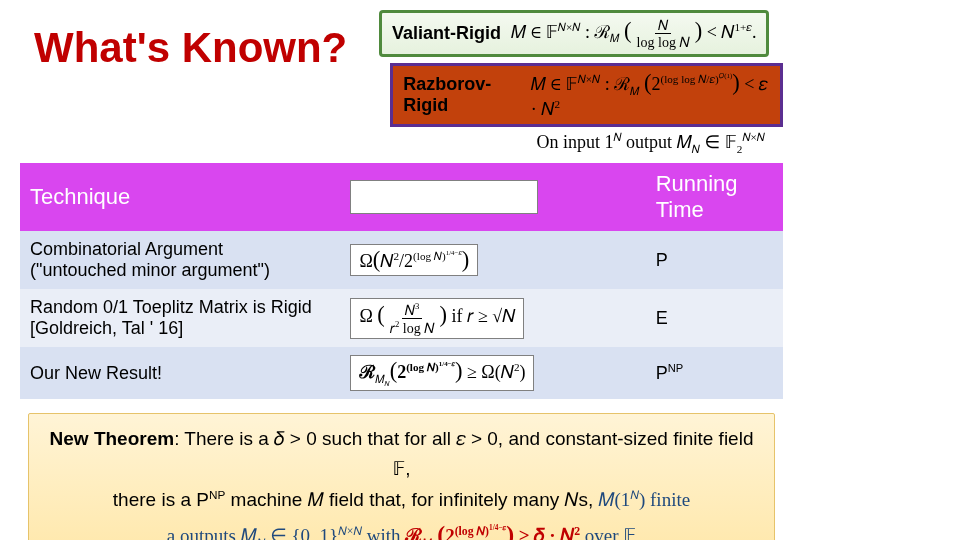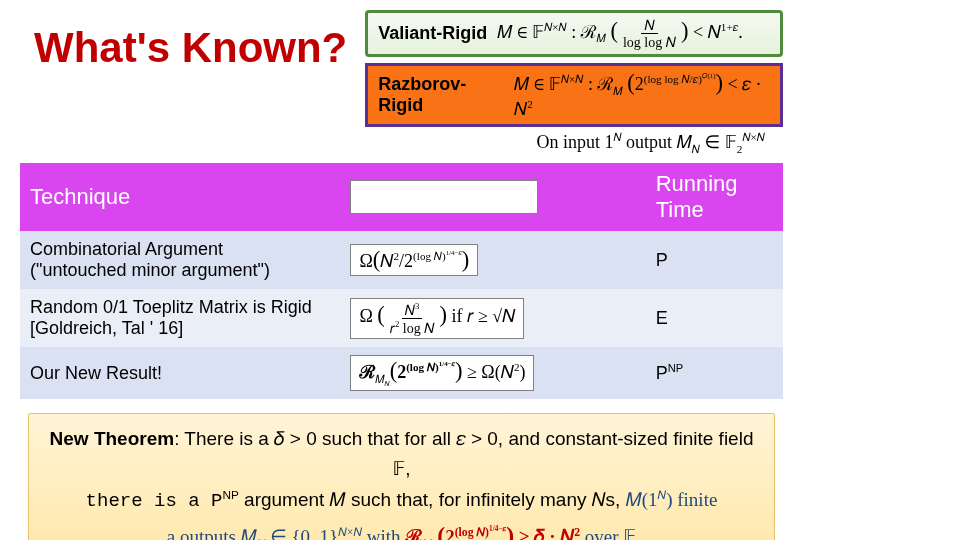--- a/index.html
+++ b/index.html
@@ -1,23 +1,23 @@
 <!DOCTYPE html>
 <html><head>
 <meta charset="utf-8">
 <style>
   * { box-sizing: border-box; margin: 0; padding: 0; }
   html, body { width: 960px; height: 540px; font-family: "Segoe UI", Arial, sans-serif; background: #fff; color: #000; }
   .slide { position: relative; width: 803px; height: 540px; padding: 10px 20px 0 20px; }
   .top-row { display: flex; align-items: flex-start; gap: 18px; }
   .title { font-size: 42px; font-weight: 700; color: #c00000; margin-top: 14px; margin-left: 14px; white-space: nowrap; }
-  .defs { flex: 1; display: flex; flex-direction: column; gap: 6px; }
+  .defs { flex: 1; display: flex; flex-direction: column; gap: 6px; align-items: center; }
   .defbox { border: 3px solid; padding: 4px 10px; font-size: 18px; display: flex; gap: 10px; align-items: center; }
   .defbox.green { border-color: #4f8a3d; background: linear-gradient(#f4f9f0,#e6f2de); border-radius: 4px; }
-  .defbox.purple { border-color: #5b2e91; background: #f97316; }
+  .defbox.purple { border-color: #5b2e91; background: #c2410c; margin-left: 25px; }
   .defbox .label { font-weight: 700; }
   .subline { font-size: 18px; text-align: right; padding: 4px 18px 6px 0; }
   .table { width: 100%; border-collapse: collapse; margin-top: 2px; }
   .table th, .table td { text-align: left; font-weight: 400; }
   .table thead th { background: #d946ef; color: #fff; font-size: 22px; padding: 8px 10px; }
   .table tbody tr:nth-child(1) td { background: #d9e1f2; }
   .table tbody tr:nth-child(2) td { background: #eaeef7; }
   .table tbody tr:nth-child(3) td { background: #d9e1f2; }
   .table tbody tr:nth-child(4) td { background: #737373; }
   .table td { padding: 8px 10px; font-size: 18px; vertical-align: middle; }
@@ -117,20 +117,20 @@
             <span class="scr bold">ℛ</span><span class="sub"><span>𝑀</span><span class="sub">𝑁</span></span><span class="big">(</span><span class="bold">2</span><span class="sup bold"><span>(log 𝑁)</span><span class="sup">1/4−𝜀</span></span><span class="big">)</span><span> ≥ Ω(𝑁</span><span class="sup">2</span><span>)</span>
           </span>
         </td>
         <td><span>P</span><span class="sup">NP</span></td>
       </tr>
     </tbody>
   </table>
 
   <div class="theorem ser">
     <span class="line"><span class="bold" style="color:#000;font-family:'Segoe UI',Arial,sans-serif;">New Theorem</span><span style="font-family:'Segoe UI',Arial,sans-serif;">: There is a 𝛿 &gt; 0 such that for all 𝜀 &gt; 0, and constant-sized finite field 𝔽,</span></span>
-    <span class="line"><span style="font-family:Liberation Mono, monospace;">there is a P</span><span class="sup" style="font-family:'Segoe UI',Arial,sans-serif;">NP</span><span style="font-family:'Segoe UI',Arial,sans-serif;"> argument 𝑀 such that, for infinitely many 𝑁s, </span><span class="dbsp"><span>𝑀(1</span><span class="sup">𝑁</span><span>) finite</span></span></span>
+    <span class="line"><span style="font-family:Liberation Sans, sans-serif;">there is a P</span><span class="sup" style="font-family:'Segoe UI',Arial,sans-serif;">NP</span><span style="font-family:'Segoe UI',Arial,sans-serif;"> machine 𝑀 field that, for infinitely many 𝑁s, </span><span class="dbsp"><span>𝑀(1</span><span class="sup">𝑁</span><span>) finite</span></span></span>
     <span class="line">
       <span class="dbsp"><span>a outputs 𝑀</span><span class="sub">𝑁</span><span> ∈ {0, 1}</span><span class="sup">𝑁×𝑁</span><span> with </span></span>
       <span style="color:#c00000;"><span class="scr bold">ℛ</span><span class="sub"><span>𝑀</span><span class="sub">𝑁</span></span><span class="big bold">(</span><span class="bold">2</span><span class="sup bold"><span>(log 𝑁)</span><span class="sup">1/4−𝜀</span></span><span class="big bold">)</span><span class="bold"> ≥ 𝛿 · 𝑁</span><span class="sup bold">2</span></span>
       <span class="dbsp"> over 𝔽</span>
     </span>
   </div>
 </div>
 
 </body></html>

